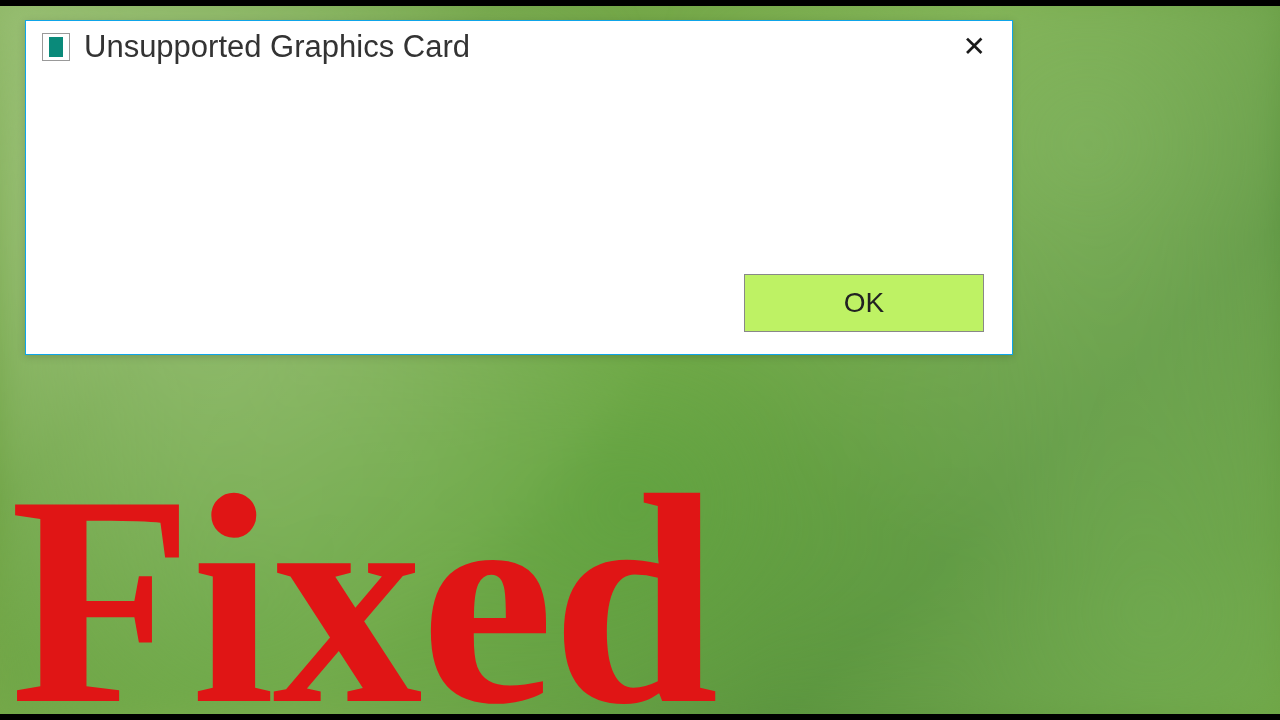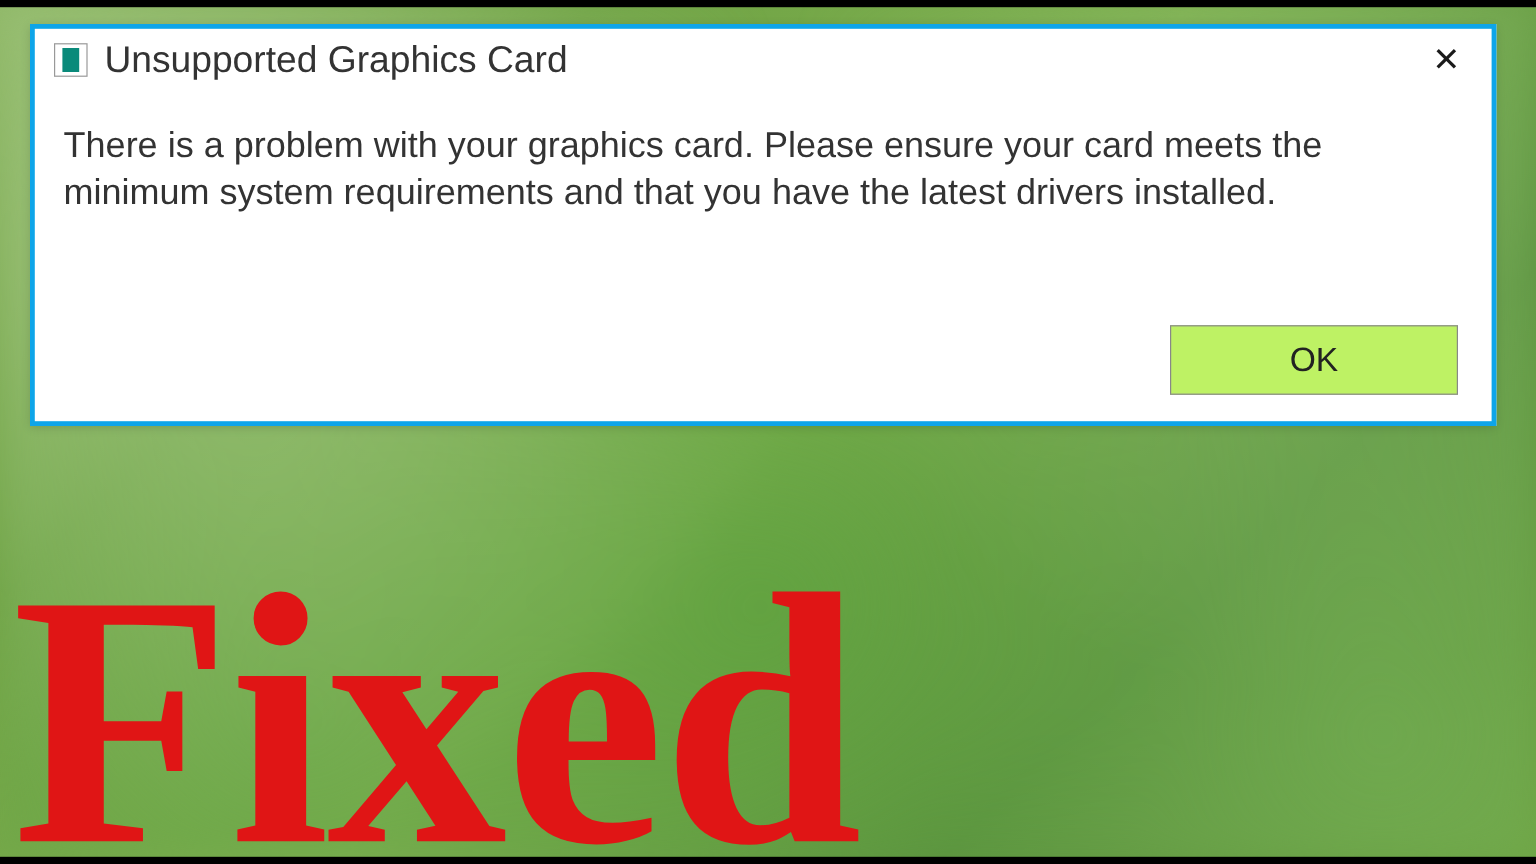--- a/index.html
+++ b/index.html
@@ -41,24 +41,24 @@
       left: 0;
       right: 0;
       height: 6px;
       background: #000;
       z-index: 1;
     }
     .dialog {
       position: absolute;
       top: 20px;
       left: 25px;
-      width: 1222px;
+      width: 988px;
       height: 335px;
       background: #ffffff;
-      border: 4px solid #0ea5e9;
+      border: 1px solid #0ea5e9;
       box-shadow: 0 2px 8px rgba(0,0,0,0.15);
       z-index: 10;
     }
     .dialog-titlebar {
       display: flex;
       align-items: center;
       justify-content: space-between;
       padding: 8px 18px 4px 16px;
     }
     .title-left {
@@ -141,21 +141,18 @@
 <div class="dialog">
   <div class="dialog-titlebar">
     <div class="title-left">
       <div class="app-icon">
         <div class="app-icon-inner"></div>
       </div>
       <span class="dialog-title">Unsupported Graphics Card</span>
     </div>
     <span class="close-icon">✕</span>
   </div>
-  <div class="dialog-body">
-    <p class="dialog-message">There is a problem with your graphics card. Please ensure your card meets the minimum system requirements and that you have the latest drivers installed.</p>
-  </div>
   <div class="dialog-footer">
     <button class="ok-button">OK</button>
   </div>
 </div>
 
 <div class="overlay-text">Fixed</div>
 
 </body></html>

